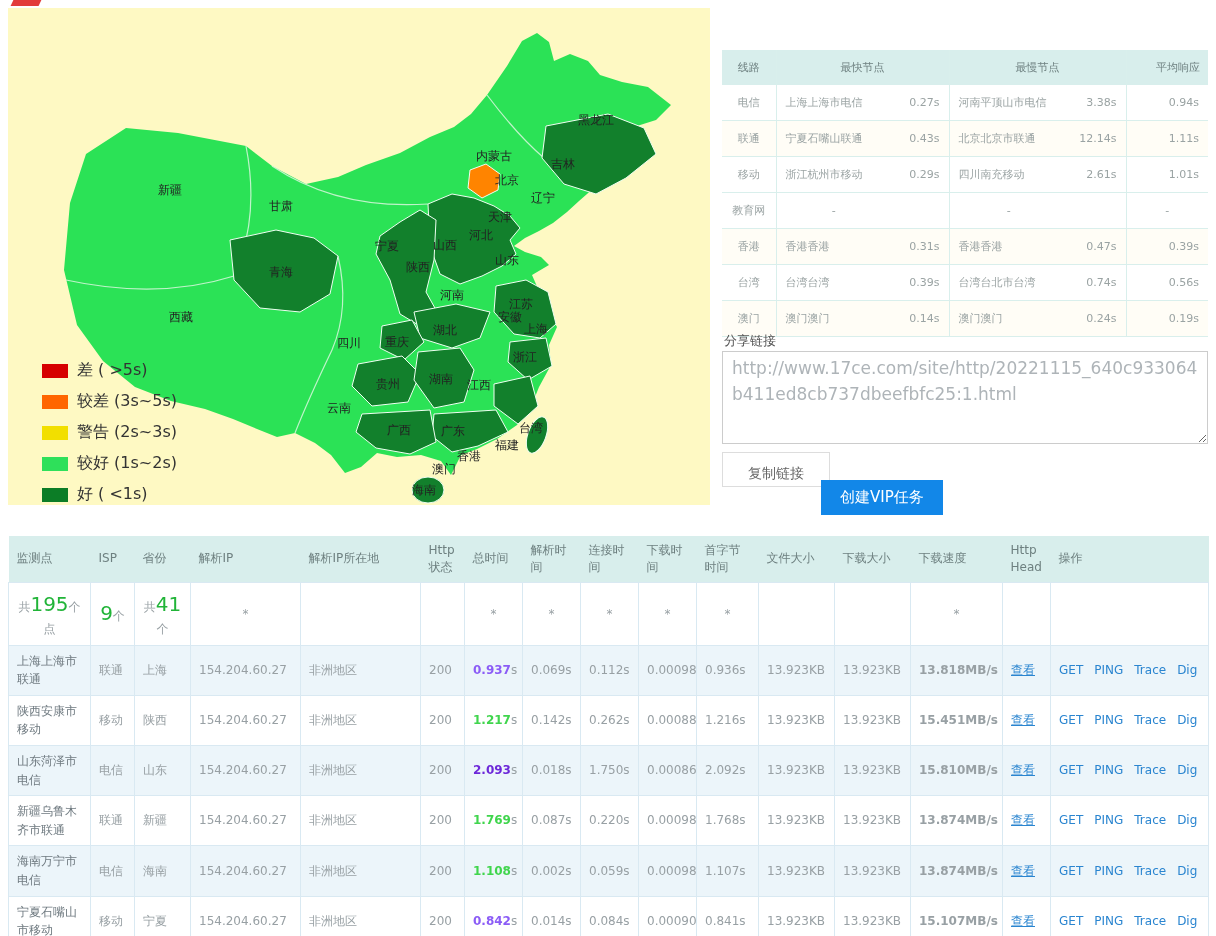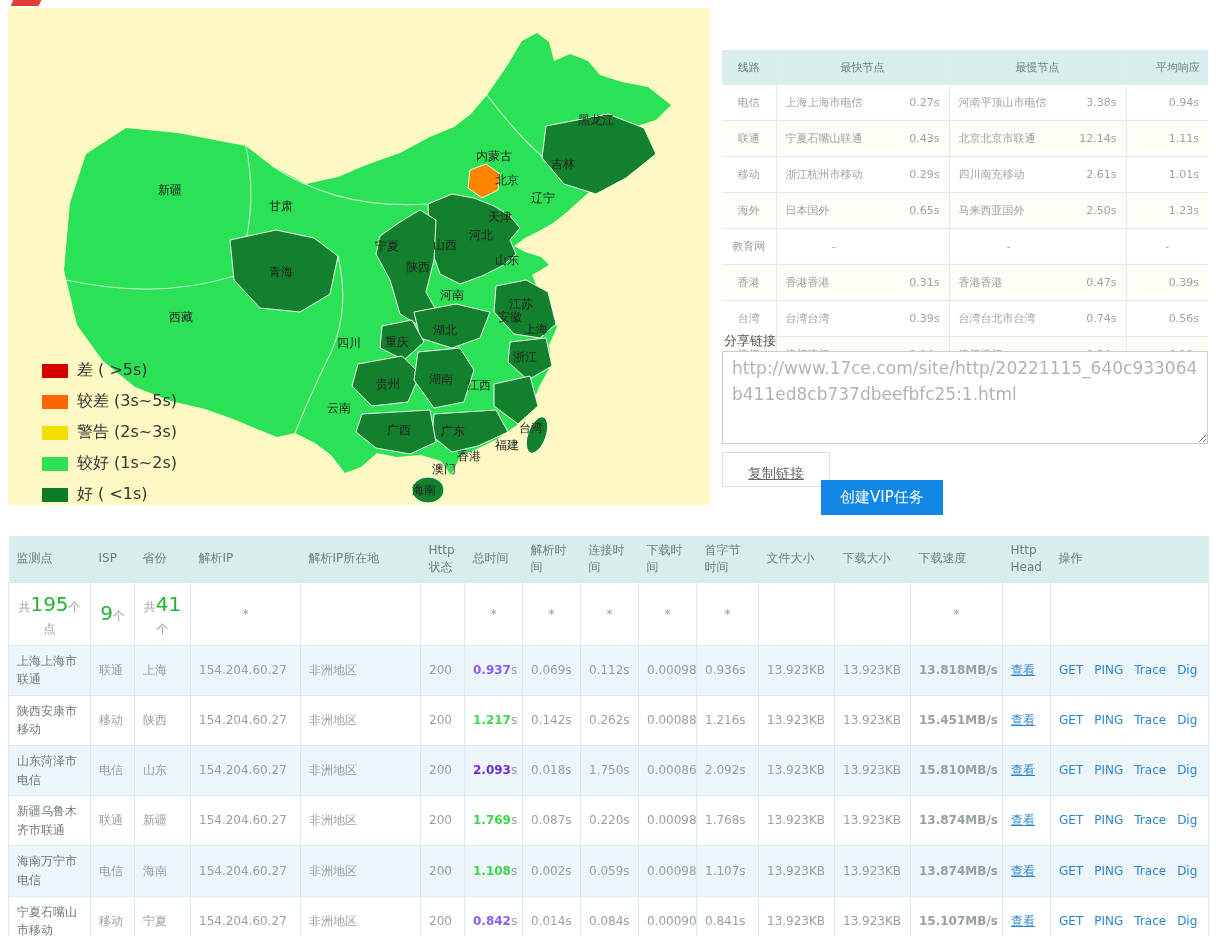--- a/index.html
+++ b/index.html
@@ -27,21 +27,21 @@
   .line-table tr.alt td{background:#fffdf6;}
   .line-table .bl{border-left:1px solid #d9efec;}
   .line-table .c{text-align:center;}
   .line-table .r{text-align:right;}
   .line-table td.dash{text-align:center;}
 
   
   .share-label{position:absolute;left:724px;top:332px;font-size:13px;color:#555;}
   .share-url{position:absolute;left:722px;top:351px;width:486px;height:93px;box-sizing:border-box;border:1px solid #ccc;background:#fff;color:#aeb4b8;font-size:17px;line-height:1.5;padding:4px 9px;font-family:inherit;resize:both;overflow:hidden;}
   .btn{position:absolute;top:452px;height:35px;font-size:14px;cursor:pointer;font-family:inherit;}
-  .btn-copy{left:722px;background:#fff;border:1px solid #ddd;color:#666;padding:12px 25px;text-decoration:underline;}
+  .btn-copy{left:722px;background:#fff;border:1px solid #ddd;color:#666;padding:12px 25px;}
   .btn-vip{left:821px;background:#1287e8;border:0;color:#fff;padding:0 19px;font-size:15px;margin-top:28px;}
 
   
   .mon-table{position:absolute;left:8px;top:536px;width:1200px;border-collapse:collapse;table-layout:fixed;font-size:12px;}
   .mon-table th{background:#d8eeec;color:#6e8080;font-weight:normal;text-align:left;padding:5px 8px;height:36px;line-height:1.45;overflow:hidden;}
   .mon-table td{border:1px solid #d9e9f2;padding:6px 8px;color:#98a0a4;background:#fff;line-height:1.55;overflow:hidden;vertical-align:middle;}
   .mon-table tr.odd td{background:#ecf5fa;}
   .mon-table tr.sum td{height:42px;}
   .mon-table td.cname{color:#6f7a80;}
   .mon-table td.star{text-align:center;}
@@ -194,28 +194,20 @@
           <td class="r">12.14s</td>
           <td class="r bl">1.11s</td>
         </tr>
         <tr>
           <td class="c">移动</td>
           <td class="bl">浙江杭州市移动</td>
           <td class="r">0.29s</td>
           <td class="bl">四川南充移动</td>
           <td class="r">2.61s</td>
           <td class="r bl">1.01s</td>
-        </tr>
-        <tr class="alt">
-          <td class="c">海外</td>
-          <td class="bl">日本国外</td>
-          <td class="r">0.65s</td>
-          <td class="bl">马来西亚国外</td>
-          <td class="r">2.50s</td>
-          <td class="r bl">1.23s</td>
         </tr>
         <tr>
           <td class="c">教育网</td>
           <td class="bl dash">-</td>
           <td class="r"></td>
           <td class="bl dash">-</td>
           <td class="r"></td>
           <td class="r bl dash">-</td>
         </tr>
         <tr class="alt">

